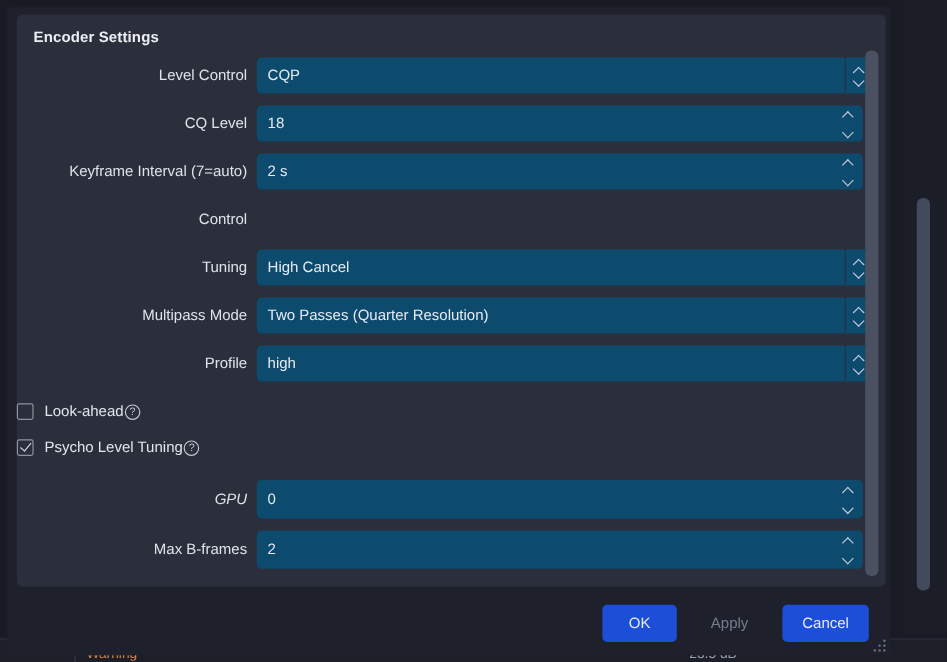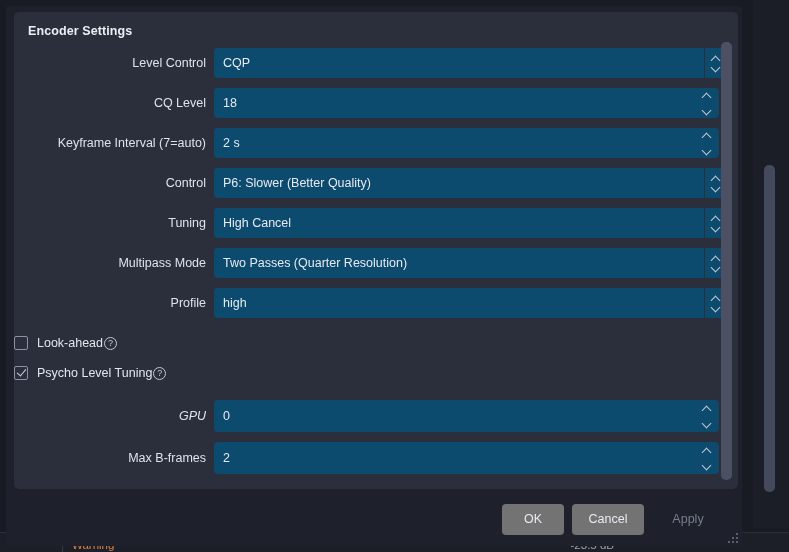--- a/index.html
+++ b/index.html
@@ -269,21 +269,21 @@
     align-items: center;
     padding-right: 18px;
     gap: 8px;
   }
   .btn {
     height: 31px;
     min-width: 62px;
     padding: 0 14px;
     border: none;
     border-radius: 4px;
-    background: #737373;
+    background: #1d4ed8;
     color: #e8ebf1;
     font-size: 12.5px;
     font-family: "Liberation Sans", sans-serif;
     cursor: pointer;
   }
   .btn.wide { min-width: 72px; }
   .btn.disabled {
     background: transparent;
     color: #767d8e;
     cursor: default;
@@ -353,27 +353,20 @@
             <div class="field spin">
               <div class="field-value">2 s</div>
               <div class="spin-arrows">
                 <span class="chev up"></span>
                 <span class="chev down"></span>
               </div>
             </div>
           </div>
           <div class="row">
             <div class="row-label">Control</div>
-            <div class="field combo">
-              <div class="field-value">P6: Slower (Better Quality)</div>
-              <div class="combo-arrow">
-                <span class="chev up"></span>
-                <span class="chev down"></span>
-              </div>
-            </div>
           </div>
           <div class="row">
             <div class="row-label">Tuning</div>
             <div class="field combo">
               <div class="field-value">High Cancel</div>
               <div class="combo-arrow">
                 <span class="chev up"></span>
                 <span class="chev down"></span>
               </div>
             </div>
@@ -429,22 +422,22 @@
               </div>
             </div>
           </div>
         </div>
 
       <div class="inner-scroll-handle"></div>
     </div>
 
     <div class="button-bar" id="button-bar">
         <button class="btn">OK</button>
+        <button class="btn disabled wide" disabled="">Apply</button>
         <button class="btn wide">Cancel</button>
-        <button class="btn disabled wide" disabled="">Apply</button>
       </div>
 
     <div class="grip">
       <i style="right:0px;bottom:0px"></i>
       <i style="right:4px;bottom:0px"></i>
       <i style="right:8px;bottom:0px"></i>
       <i style="right:0px;bottom:4px"></i>
       <i style="right:4px;bottom:4px"></i>
       <i style="right:0px;bottom:8px"></i>
     </div>

